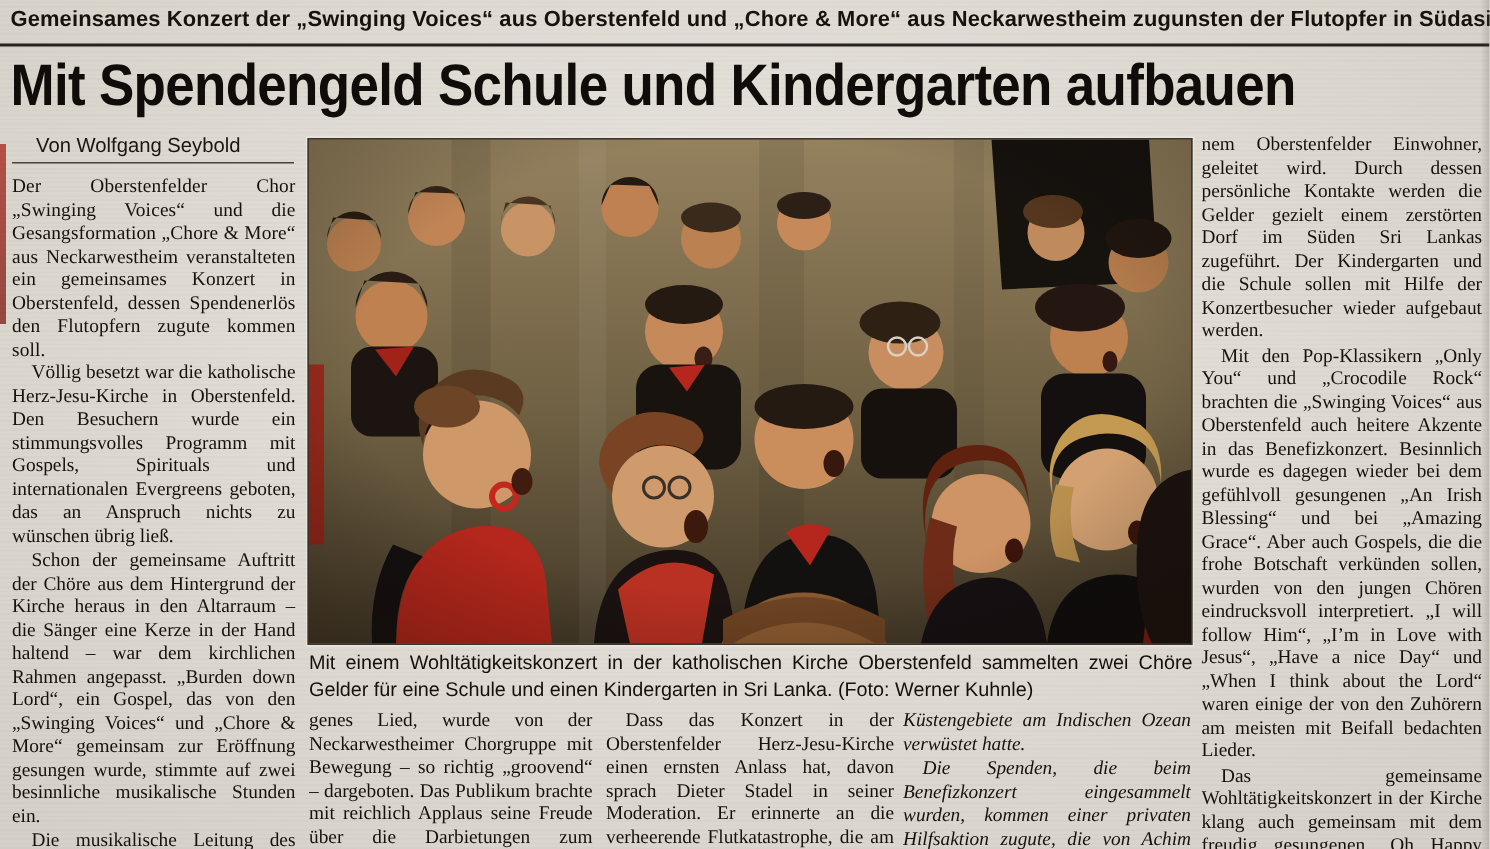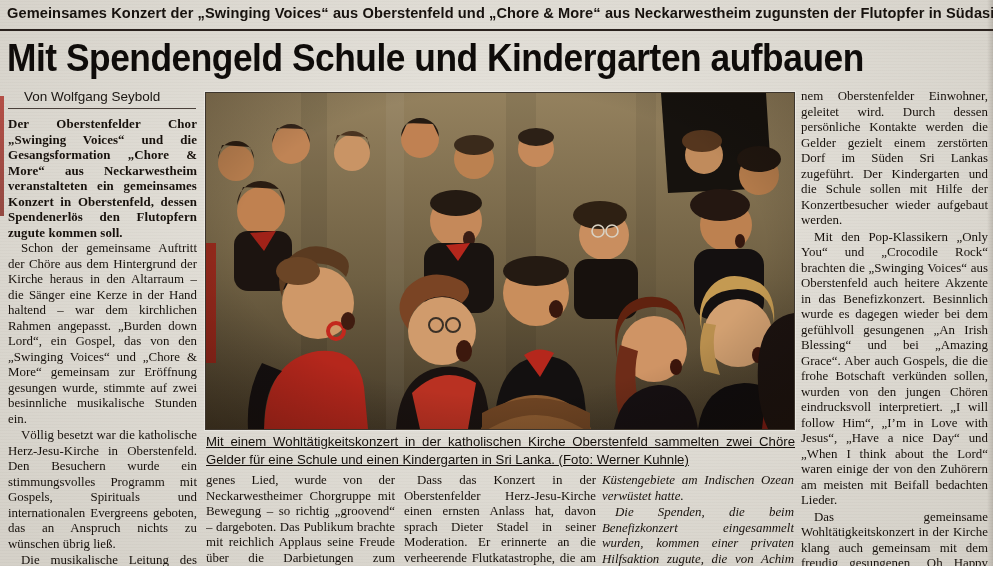--- a/index.html
+++ b/index.html
@@ -34,59 +34,59 @@
   .bodycol{
     font-family:"Liberation Serif", serif;
     font-size:12.9px;line-height:15.5px;
     text-align:justify;color:#17110c;
     overflow:hidden;
   }
   .bodycol p{margin:0;}
   .bodycol p + p{margin-top:1px;}
   .ind-all p{text-indent:13px;}
   .ind-rest p + p{text-indent:13px;}
-  .lead{font-weight:700;letter-spacing:.1px;}
+  .lead{font-weight:400;letter-spacing:.1px;}
   .col-left{left:8px;top:117px;width:189px;height:449px;}
   .col-right{left:801px;top:89px;width:187px;height:477px;}
   .col-b1{left:206px;top:473px;width:189px;height:93px;}
   .col-b2{left:404px;top:473px;width:192px;height:93px;}
   .col-b3{left:602px;top:473px;width:192px;height:93px;font-style:italic;}
   
   .photo-frame{
     left:205px;top:92px;width:590px;height:338px;
     border:1px solid #3d352c;background:#6b5c41;box-sizing:border-box;
     box-shadow:0 0 0 1px rgba(255,255,255,.35);
   }
   .photo-frame svg{display:block;width:100%;height:100%;}
   
   .caption{
     left:206px;top:433px;width:589px;
     font-size:13.2px;line-height:17.5px;font-weight:500;
-    text-align:justify;color:#15100c;text-decoration:underline;
+    text-align:justify;color:#15100c;
   }
   
   .scan-edge-left{left:0;top:96px;width:4px;height:120px;background:linear-gradient(#a8231a,#7c1a12);opacity:.75;}
   .scan-shadow-right{right:0;top:0;width:6px;height:566px;background:linear-gradient(90deg,transparent,rgba(60,50,40,.18));}
 </style>
 </head>
 <body>
 
 <div class="abs kicker">Gemeinsames Konzert der „Swinging Voices“ aus Oberstenfeld und „Chore &amp; More“ aus Neckarwestheim zugunsten der Flutopfer in Südasien</div>
 <div class="abs kicker-rule"></div>
 
 <h1 class="abs headline" style="margin:0;">Mit Spendengeld Schule und Kindergarten aufbauen</h1>
 
 <div class="abs byline">Von Wolfgang Seybold</div>
 <div class="abs byline-rule"></div>
 
 <div class="abs bodycol col-left ind-all">
   <p class="lead" style="text-indent:0;">Der Oberstenfelder Chor „Swinging Voices“ und die Gesangsformation „Chore &amp; More“ aus Neckarwestheim veranstalteten ein gemeinsames Konzert in Oberstenfeld, dessen Spendenerlös den Flutopfern zugute kommen soll.</p>
   <div class="ind-all">
+      <p>Völlig besetzt war die katholische Herz-Jesu-Kirche in Oberstenfeld. Den Besuchern wurde ein stimmungsvolles Programm mit Gospels, Spirituals und internationalen Evergreens geboten, das an Anspruch nichts zu wünschen übrig ließ.</p>
       <p>Schon der gemeinsame Auftritt der Chöre aus dem Hintergrund der Kirche heraus in den Altarraum – die Sänger eine Kerze in der Hand haltend – war dem kirchlichen Rahmen angepasst. „Burden down Lord“, ein Gospel, das von den „Swinging Voices“ und „Chore &amp; More“ gemeinsam zur Eröffnung gesungen wurde, stimmte auf zwei besinnliche musikalische Stunden ein.</p>
-      <p>Völlig besetzt war die katholische Herz-Jesu-Kirche in Oberstenfeld. Den Besuchern wurde ein stimmungsvolles Programm mit Gospels, Spirituals und internationalen Evergreens geboten, das an Anspruch nichts zu wünschen übrig ließ.</p>
       <p>Die musikalische Leitung des Benefizkonzertes lag in den Händen von Timea Toth. Begleitet wurden die vokalen Darbietungen von einer Rhythmuscombo. „Morning of my Life“, ein bekanntes und viel gesun-</p>
     </div>
 </div>
 
 <div class="abs photo-frame">
   <svg viewBox="0 0 588 336" preserveAspectRatio="none" aria-hidden="true">
     <defs>
       <linearGradient id="bg" x1="0" y1="0" x2="0" y2="1">
         <stop offset="0" stop-color="#94815e"></stop>
         <stop offset=".55" stop-color="#6f6043"></stop>

